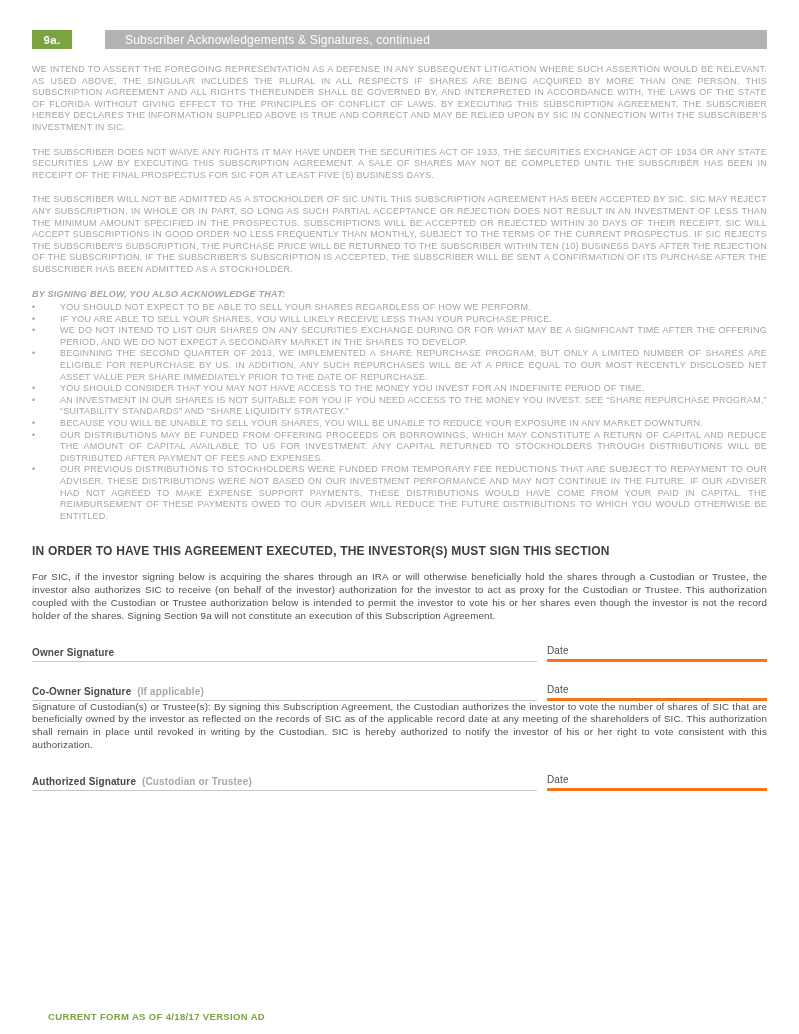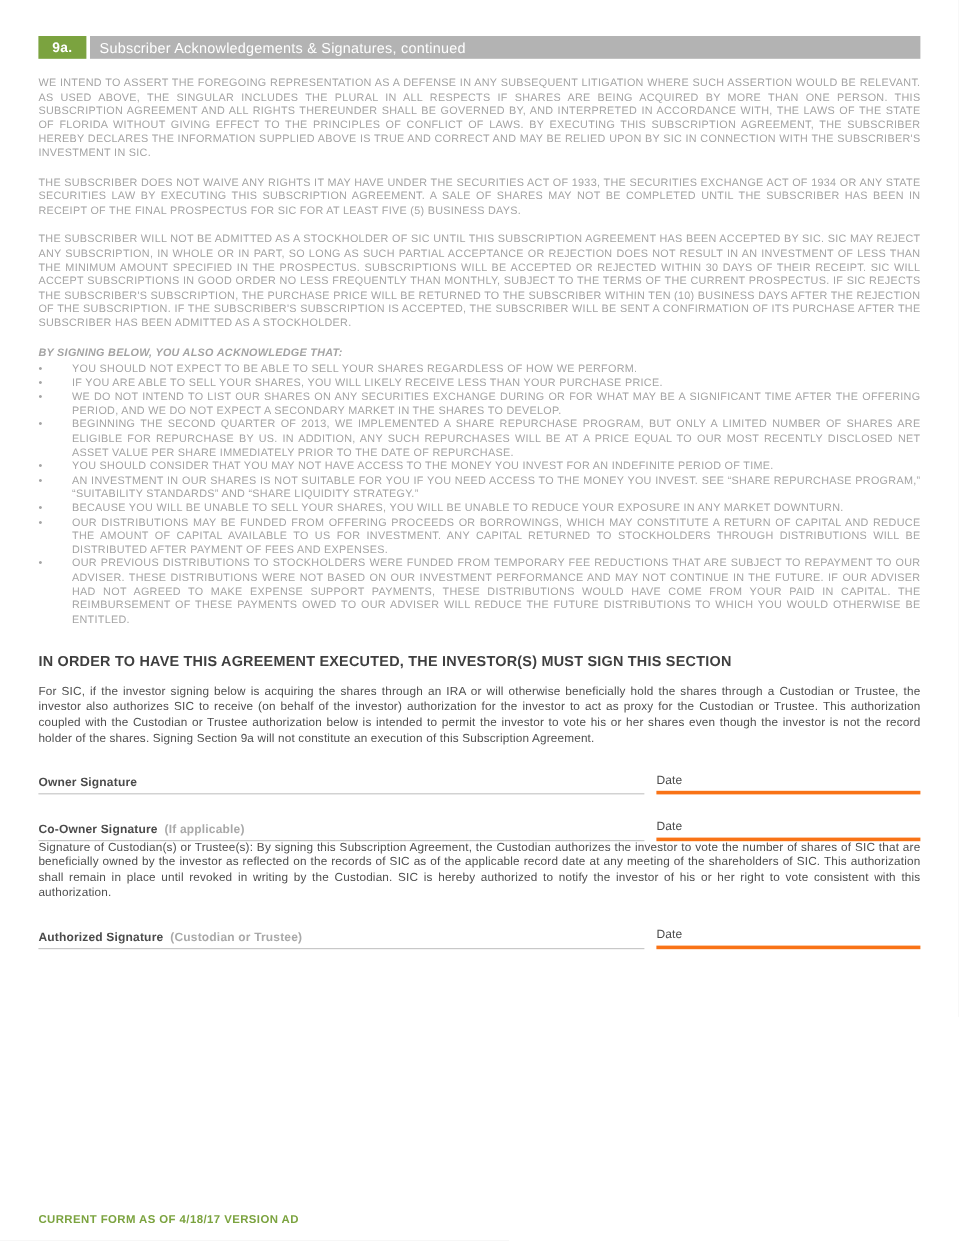--- a/index.html
+++ b/index.html
@@ -8,41 +8,41 @@
     width: 799px;
     height: 1034px;
     margin: 0 auto;
     background: #ffffff;
     font-family: "Liberation Sans", sans-serif;
     padding: 30px 32px 0 32px;
     position: relative;
     overflow: hidden;
   }
   
-  .header { display: flex; height: 19px; margin-bottom: 15px; }
+  .header { display: flex; height: 19px; margin-bottom: 15px; gap: 30px; }
   .sec-num {
     background: #7ba33f;
     color: #ffffff;
     font-weight: bold;
     font-size: 11.5px;
     width: 40px;
     flex: none;
     display: flex;
     align-items: center;
     justify-content: center;
     letter-spacing: 0.3px;
   }
   .sec-bar {
     background: #b3b3b3;
     color: #ffffff;
     font-size: 12px;
     flex: 1;
     display: flex;
     align-items: center;
-    padding-left: 8px;
+    padding-left: 20px;
     margin-left: 3px;
     letter-spacing: 0.2px;
   }
   
   .gray-para {
     color: #a4a4a4;
     font-size: 9px;
     line-height: 11.6px;
     text-align: justify;
     letter-spacing: 0.25px;
@@ -117,21 +117,21 @@
     color: #3f3f3f;
     font-weight: bold;
     font-size: 9.8px;
     letter-spacing: 0.2px;
     margin-top: 30px;
     margin-bottom: 13px;
   }
   
   .footer {
     position: absolute;
-    left: 32px;
+    left: 48px;
     bottom: 12px;
     color: #7ba33f;
     font-weight: bold;
     font-size: 9.5px;
     letter-spacing: 0.35px;
   }
 </style>
 </head>
 <body>
 

